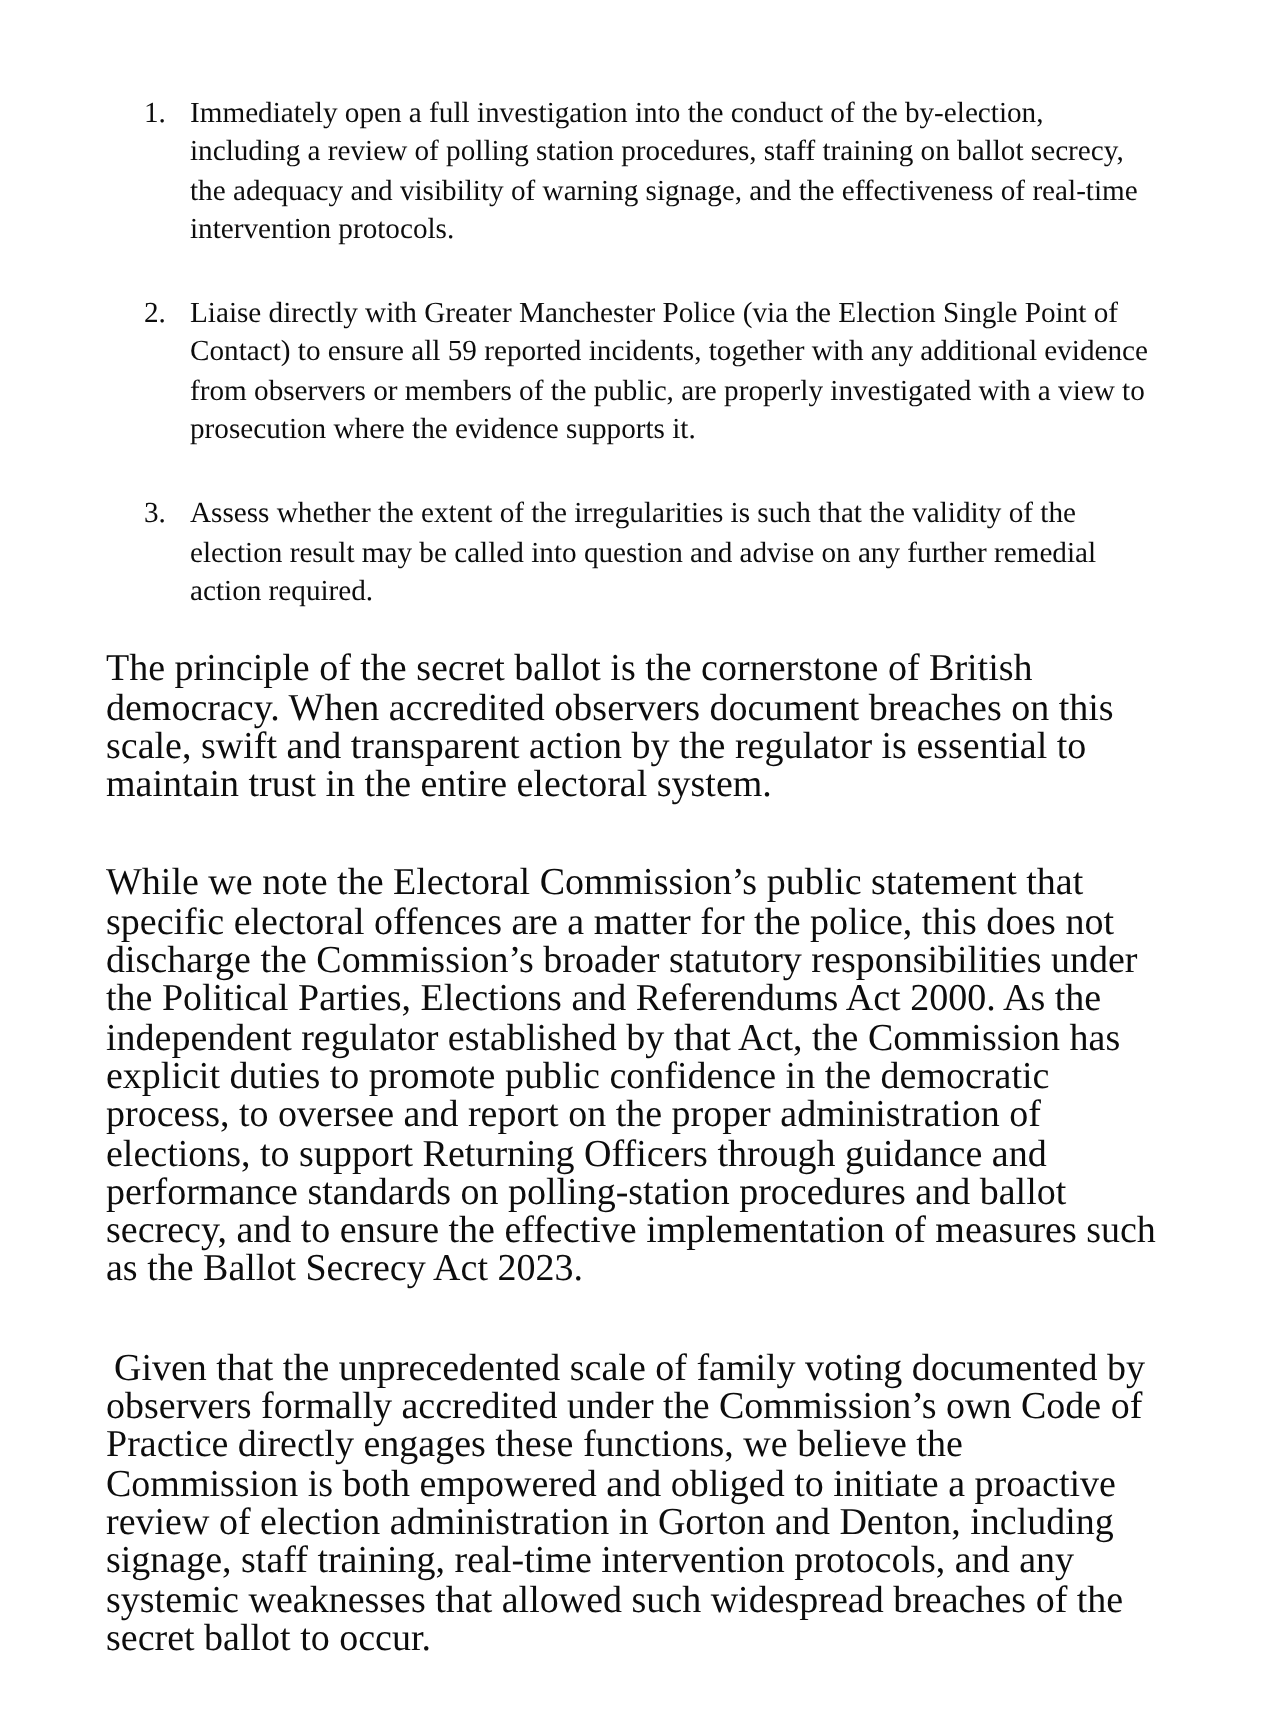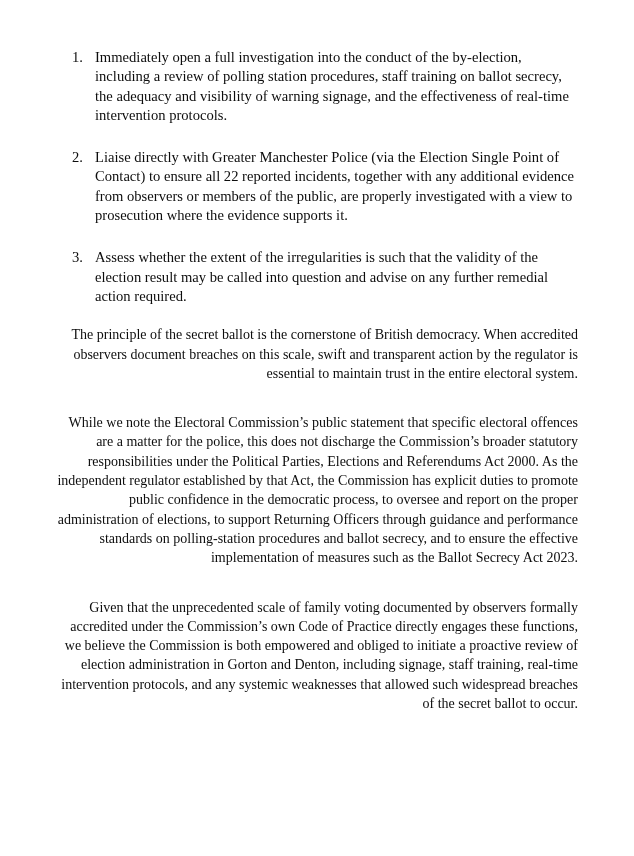--- a/index.html
+++ b/index.html
@@ -47,25 +47,25 @@
     left: 19px;
     top: 0;
     width: 22px;
     text-align: left;
     font-size: 14.6px;
     line-height: 19.3px;
   }
 
   
   .para {
-    font-size: 14px;
+    font-size: 19px;
     line-height: 19.3px;
     margin: 0 0 11px 0;
     padding-top: 19px;
-    text-align: right;
+    text-align: left;
   }
   .para.indent-space {
     text-indent: 4px;
   }
 
   .list-block {
     padding-top: 2px;
   }
 </style>
 </head>
@@ -74,21 +74,21 @@
 <div class="page">
 
   <div class="list-block">
     <ol class="action-list">
       <li class="action-item">
         <span class="action-marker">1.</span>
         <span>Immediately open a full investigation into the conduct of the by-election, including a review of polling station procedures, staff training on ballot secrecy, the adequacy and visibility of warning signage, and the effectiveness of real-time intervention protocols.</span>
       </li>
       <li class="action-item">
         <span class="action-marker">2.</span>
-        <span>Liaise directly with Greater Manchester Police (via the Election Single Point of Contact) to ensure all 22 reported incidents, together with any additional evidence from observers or members of the public, are properly investigated with a view to prosecution where the evidence supports it.</span>
+        <span>Liaise directly with Greater Manchester Police (via the Election Single Point of Contact) to ensure all 59 reported incidents, together with any additional evidence from observers or members of the public, are properly investigated with a view to prosecution where the evidence supports it.</span>
       </li>
       <li class="action-item">
         <span class="action-marker">3.</span>
         <span>Assess whether the extent of the irregularities is such that the validity of the election result may be called into question and advise on any further remedial action required.</span>
       </li>
     </ol>
   </div>
 
   <p class="para">The principle of the secret ballot is the cornerstone of British democracy. When accredited observers document breaches on this scale, swift and transparent action by the regulator is essential to maintain trust in the entire electoral system.</p>
 

